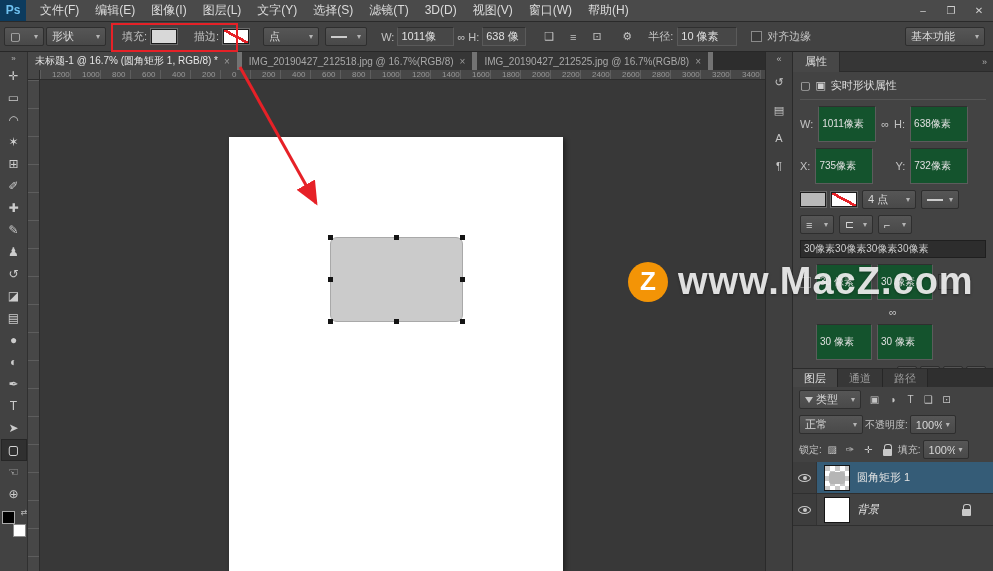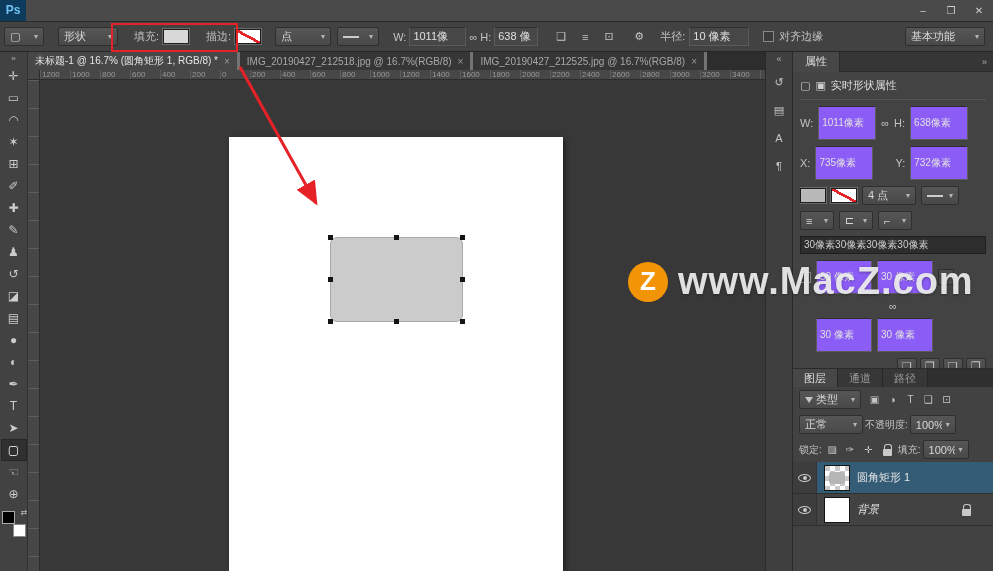--- a/index.html
+++ b/index.html
@@ -41,29 +41,29 @@
   .tool { width:26px; height:22px; display:flex; align-items:center; justify-content:center; color:#cccccc; }
   .tool-glyph { font-size:12px; line-height:1; }
   .tool.active { background:#303030; box-shadow:inset 0 0 0 1px #262626; color:#ffffff; }
   .fgbg { position:relative; width:24px; height:26px; margin:6px auto 0; }
   .bgsw { position:absolute; right:0; bottom:0; width:13px; height:13px; background:#ffffff; border:1px solid #8a8a8a; }
   .fgsw { position:absolute; left:0; top:0; width:13px; height:13px; background:#000000; border:1px solid #aaaaaa; }
   .swap-ico { position:absolute; top:-3px; right:-2px; font-size:8px; color:#bbbbbb; }
 
   
   #tabbar { position:absolute; top:52px; left:28px; width:737px; height:18px; background:#2d2d2d; display:flex; z-index:4; overflow:hidden; }
-  .doc-tab { display:flex; align-items:center; height:18px; padding:0 7px; background:#363636; color:#a8a8a8; border-right:3px solid #737373; font-size:10px; white-space:nowrap; max-width:250px; overflow:hidden; }
+  .doc-tab { display:flex; align-items:center; height:18px; padding:0 7px; background:#363636; color:#a8a8a8; border-right:5px solid #737373; font-size:10px; white-space:nowrap; max-width:250px; overflow:hidden; }
   .doc-tab.active { background:#474747; color:#e6e6e6; }
   .tab-title { overflow:hidden; text-overflow:ellipsis; }
   .tab-close { margin-left:6px; font-size:10px; color:#9a9a9a; }
 
   
   #ruler-corner { position:absolute; top:70px; left:28px; width:12px; height:10px; background:#474747; border-right:1px solid #2c2c2c; border-bottom:1px solid #2c2c2c; z-index:4; }
   #ruler-h { position:absolute; top:70px; left:40px; width:725px; height:10px; background:#474747 repeating-linear-gradient(90deg,#5d5d5d 0 1px,transparent 1px 30px); border-bottom:1px solid #2c2c2c; display:flex; z-index:4; overflow:hidden; }
-  .rnum { flex:0 0 30px; font-size:8px; color:#9a9a9a; padding-left:2px; line-height:10px; overflow:hidden; }
+  .rnum { flex:0 0 30px; font-size:8px; color:#9a9a9a; padding-left:12px; line-height:10px; overflow:hidden; }
   #ruler-v { position:absolute; top:80px; left:28px; width:12px; height:491px; background:#474747 repeating-linear-gradient(180deg,#5d5d5d 0 1px,transparent 1px 28px); border-right:1px solid #2c2c2c; z-index:4; }
 
   
   #canvas { position:absolute; top:80px; left:40px; width:725px; height:491px; background:#383838; z-index:1; }
   #doc { position:absolute; left:189px; top:57px; width:334px; height:434px; background:#ffffff; box-shadow:2px 2px 5px rgba(0,0,0,.45); }
   #shape { position:absolute; left:101px; top:100px; width:133px; height:85px; background:#cbcbcb; border:1px solid #a9a9a9; border-radius:7px; }
   .handle { position:absolute; width:5px; height:5px; background:#141414; }
 
   
   #dockstrip { position:absolute; top:52px; left:765px; width:27px; height:519px; background:#3f3f3f; border-left:1px solid #2a2a2a; z-index:5; }
@@ -74,21 +74,21 @@
   
   #rightpanel { position:absolute; top:52px; left:792px; width:201px; height:519px; background:#434343; border-left:1px solid #2a2a2a; z-index:5; overflow:hidden; }
   .panel-header { height:20px; background:#363636; display:flex; align-items:center; border-bottom:1px solid #2b2b2b; }
   .ptab { background:#474747; height:20px; display:flex; align-items:center; padding:0 12px; font-size:11px; color:#e0e0e0; border-right:1px solid #2b2b2b; }
   .collapse { margin-left:auto; padding-right:6px; font-size:9px; color:#b0b0b0; }
   .prow { display:flex; align-items:center; gap:5px; margin:6px 7px 0; overflow:hidden; white-space:nowrap; }
   .prow.subtitle { border-bottom:1px solid #565656; padding-bottom:6px; }
   .picon { font-size:11px; color:#cfcfcf; }
   .psub { font-size:11px; color:#dddddd; }
   .plabel { font-size:11px; color:#c2c2c2; white-space:nowrap; }
-  .pfield { display:inline-flex; align-items:center; height:28px; background:#8b5cf6; border:1px solid #5c5c5c; border-top-color:#2f2f2f; padding:16px 3px; font-size:10px; color:#e0e0e0; flex:0 0 58px; overflow:hidden; }
+  .pfield { display:inline-flex; align-items:center; height:36px; background:#14532d; border:1px solid #5c5c5c; border-top-color:#2f2f2f; padding:4px 3px; font-size:10px; color:#e0e0e0; flex:0 0 58px; overflow:hidden; }
   .pfield.w56 { flex:0 0 56px; }
   .spacer14 { flex:0 0 12px; }
   .sel.mini { width:34px; }
   .dark-field { flex:1; height:18px; background:#2d2d2d; border:1px solid #1f1f1f; font-size:10px; color:#cccccc; display:flex; align-items:center; padding:0 3px; overflow:hidden; }
   .mini-box { display:inline-block; width:16px; height:16px; background:#4d4d4d; border:1px solid #2e2e2e; }
   .prow.center { justify-content:center; }
   .prow.right { justify-content:flex-end; gap:3px; }
   .prow.indent { padding-left:16px; }
 
   
@@ -124,32 +124,46 @@
   
   #annotation { position:absolute; inset:0; width:993px; height:571px; z-index:70; pointer-events:none; }
 </style>
 </head>
 <body>
 
 <div id="app">
 
   <header id="menubar">
     <div class="ps-logo">Ps</div>
+    <nav class="menus">
+
+    <span class="menu-item">文件(F)</span>
+        <span class="menu-item">编辑(E)</span>
+        <span class="menu-item">图像(I)</span>
+        <span class="menu-item">图层(L)</span>
+        <span class="menu-item">文字(Y)</span>
+        <span class="menu-item">选择(S)</span>
+        <span class="menu-item">滤镜(T)</span>
+        <span class="menu-item">3D(D)</span>
+        <span class="menu-item">视图(V)</span>
+        <span class="menu-item">窗口(W)</span>
+        <span class="menu-item">帮助(H)</span>
+      </nav>
     <div class="win-controls">
       <span class="winbtn">–</span>
       <span class="winbtn">❐</span>
       <span class="winbtn">✕</span>
     </div>
   </header>
 
   <div id="optionsbar">
     <div class="sel" style="margin-left:4px;width:40px">
       <span class="sel-ico">▢</span>
     </div>
-    <div class="sel" style="margin-left:14px;width:60px">
+    <div class="sel" style="margin-left:2px;width:60px">
       <span class="sel-val">形状</span>
     </div>
     <span class="olabel" style="margin-left:16px">填充:</span>
     <span class="swatch fill-swatch" style="margin-left:4px"></span>
     <span class="olabel" style="margin-left:17px">描边:</span>
     <span class="swatch stroke-swatch" style="margin-left:4px"></span>
     <div class="sel" style="margin-left:14px;width:56px">
       <span class="sel-val">点</span>
     </div>
     <div class="sel" style="margin-left:6px;width:42px">

